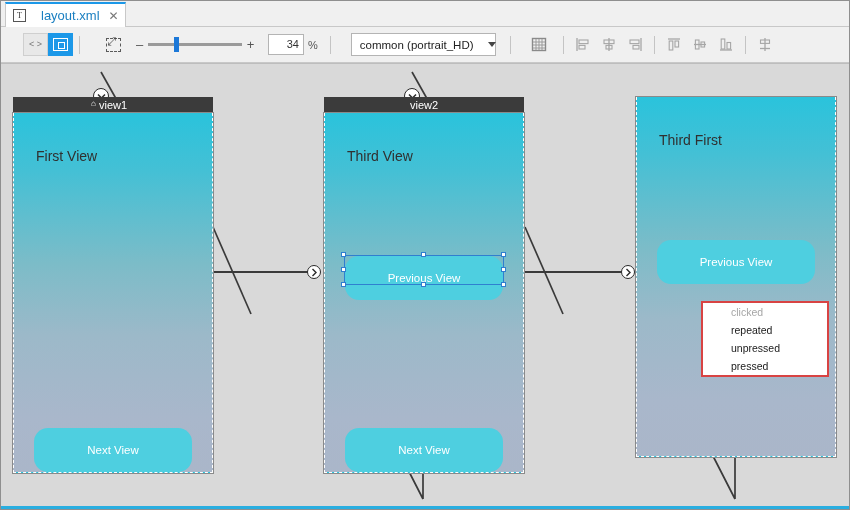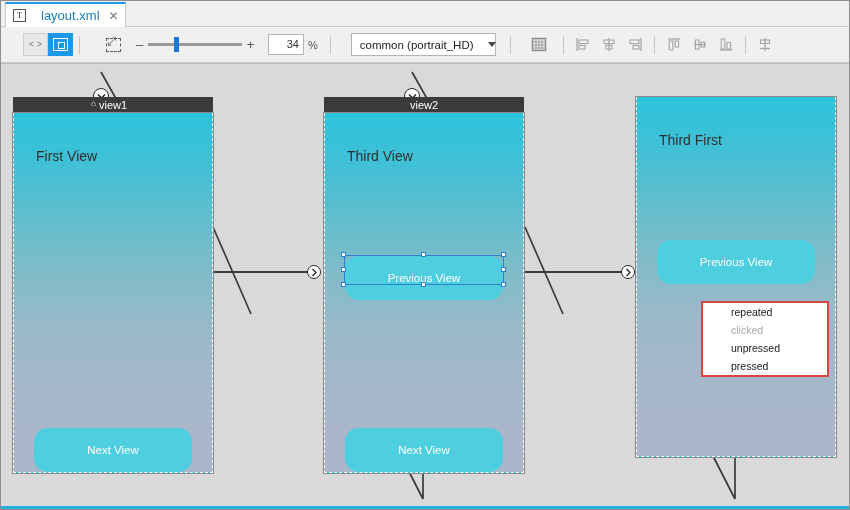--- a/index.html
+++ b/index.html
@@ -416,22 +416,22 @@
         <div class="vbtn" style="left:20px; right:20px; top:315px;">Next View</div>
       </div>
     </div>
 
     <div class="panel" style="left:635px; top:33px;">
       <div class="panel-body">
         <div class="view-label">Third First</div>
         <div class="vbtn" style="left:20px; right:20px; top:143px;">Previous View</div>
 
         <div class="redlist" style="left:64px; top:204px; width:128px;">
+          <div class="redlist-item dim">clicked</div>
           <div class="redlist-item">repeated</div>
-          <div class="redlist-item dim">clicked</div>
           <div class="redlist-item">unpressed</div>
           <div class="redlist-item">pressed</div>
         </div>
       </div>
     </div>
 
     <div class="canvas-scrollbar"></div>
   </div>
 
 </div>

